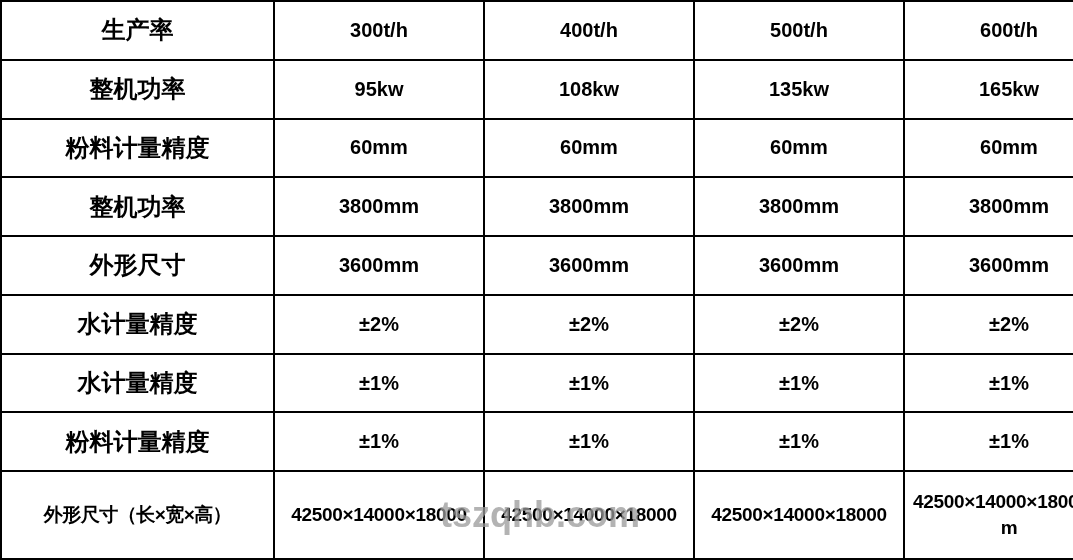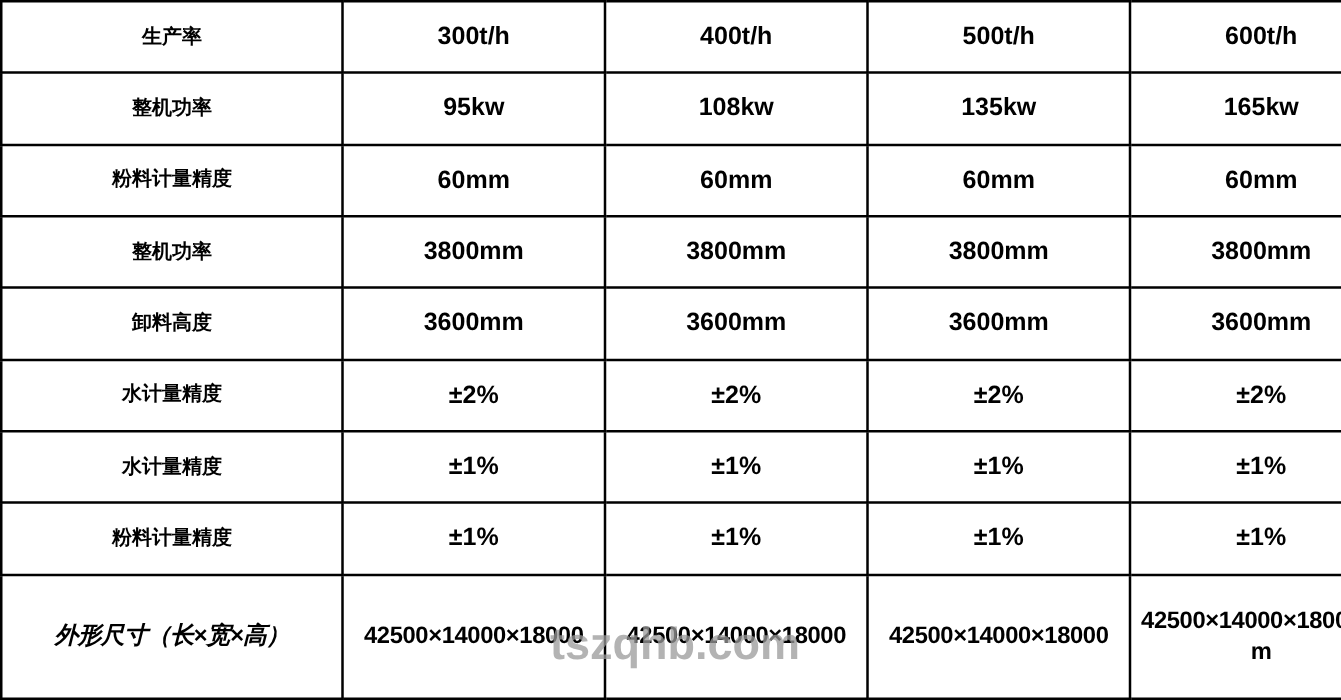--- a/index.html
+++ b/index.html
@@ -26,35 +26,34 @@
     vertical-align: middle;
     font-weight: bold;
     font-size: 20px;
     color: #000000;
     padding: 2px 3px;
     line-height: 1.35;
     word-break: break-all;
   }
   #spec-table td.label {
     width: 265px;
-    font-size: 16px;
+    font-size: 24px;
   }
   #spec-table td.value {
     width: 202px;
     border-radius: 16px;
   }
   
   #spec-table tr.dims td.value {
     font-size: 19px;
     letter-spacing: -0.3px;
   }
   #spec-table tr.dims td.label {
     font-size: 19px;
     letter-spacing: -0.5px;
-    font-style: italic;
   }
   .watermark {
     position: absolute;
     left: 0;
     top: 0;
     width: 1073px;
     height: 560px;
     pointer-events: none;
     display: flex;
     align-items: center;
@@ -100,21 +99,21 @@
       <td class="value">60mm</td>
     </tr>
     <tr>
       <td class="label">整机功率</td>
       <td class="value">3800mm</td>
       <td class="value">3800mm</td>
       <td class="value">3800mm</td>
       <td class="value">3800mm</td>
     </tr>
     <tr>
-      <td class="label">卸料高度</td>
+      <td class="label">外形尺寸</td>
       <td class="value">3600mm</td>
       <td class="value">3600mm</td>
       <td class="value">3600mm</td>
       <td class="value">3600mm</td>
     </tr>
     <tr>
       <td class="label">水计量精度</td>
       <td class="value">±2%</td>
       <td class="value">±2%</td>
       <td class="value">±2%</td>

